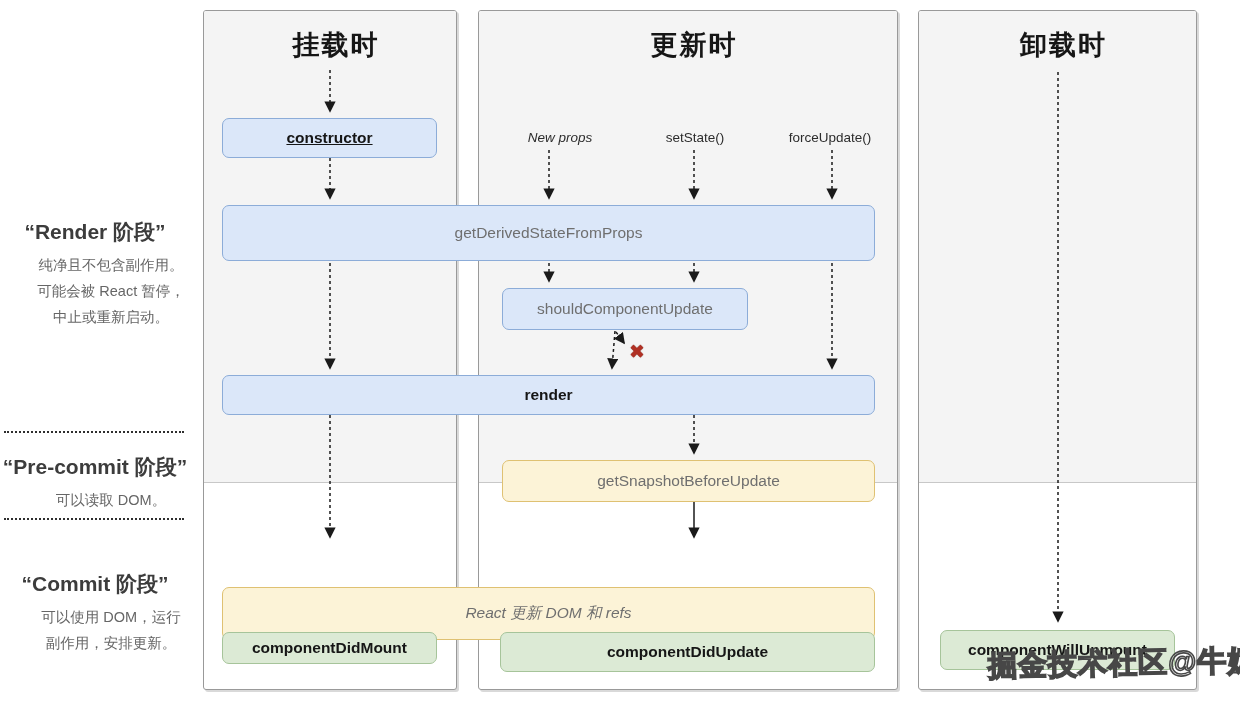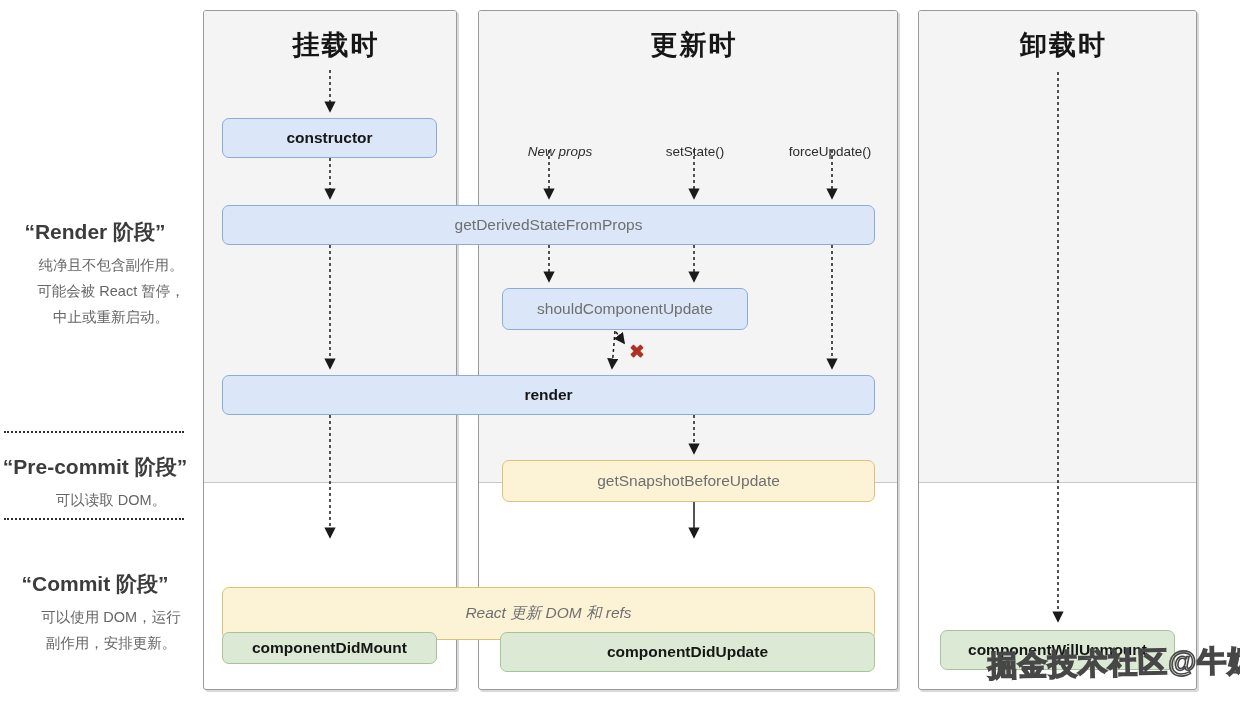--- a/index.html
+++ b/index.html
@@ -39,21 +39,21 @@
   
   .lbox{position:absolute;display:flex;align-items:center;justify-content:center;
         border-radius:7px;font-size:15.5px;z-index:3;}
   .lbox.blue{background:var(--blue-fill);border:1px solid var(--blue-border);}
   .lbox.yellow{background:var(--yellow-fill);border:1px solid var(--yellow-border);}
   .lbox.green{background:var(--green-fill);border:1px solid var(--green-border);}
   .lbox.bold{font-weight:bold;color:var(--text-dark);}
   .lbox.gray{color:var(--text-gray);font-weight:400;}
   .lbox.italic{font-style:italic;}
 
-  .trigger{position:absolute;top:130px;width:140px;text-align:center;font-size:13.5px;color:#2c2c2c;z-index:3;margin-top:14px;}
+  .trigger{position:absolute;top:130px;width:140px;text-align:center;font-size:13.5px;color:#2c2c2c;z-index:3;}
   .trigger.italic{font-style:italic;}
 
   svg.flow{position:absolute;left:0;top:0;z-index:2;}
 
   .false-x{position:absolute;left:629px;top:340px;font-size:19px;font-weight:bold;
            color:var(--x-red);z-index:4;text-shadow:0 0 1px #6d1408;}
 
   .watermark{position:absolute;left:988px;top:644px;width:252px;font-size:29px;font-weight:bold;
              letter-spacing:1px;color:rgba(255,255,255,.25);-webkit-text-stroke:1.6px #474747;
              transform:rotate(-1.2deg);z-index:6;white-space:nowrap;}
@@ -127,22 +127,22 @@
       <line x1="694" y1="415" x2="694" y2="453" stroke-dasharray="3 3" marker-end="url(#arw)"></line>
       <line x1="694" y1="502" x2="694" y2="537" marker-end="url(#arw)"></line>
       <line x1="694" y1="590" x2="694" y2="624" marker-end="url(#arw)"></line>
 
       <line x1="1058" y1="72" x2="1058" y2="621" stroke-dasharray="3 3" marker-end="url(#arw)"></line>
     </g>
   </svg>
 
   <div class="false-x">✖</div>
 
-  <div class="lbox blue bold" style="left:222px;top:118px;width:215px;height:40px;">constructor</div>
-  <div class="lbox blue gray" style="left:222px;top:205px;width:653px;height:40px;">getDerivedStateFromProps</div>
+  <div class="lbox blue bold" style="left:222px;top:118px;width:215px;height:40px;text-decoration:underline;">constructor</div>
+  <div class="lbox blue gray" style="left:222px;top:205px;width:653px;height:56px;">getDerivedStateFromProps</div>
   <div class="lbox blue gray" style="left:502px;top:288px;width:246px;height:42px;">shouldComponentUpdate</div>
   <div class="lbox blue bold" style="left:222px;top:375px;width:653px;height:40px;">render</div>
   <div class="lbox yellow gray" style="left:502px;top:460px;width:373px;height:42px;">getSnapshotBeforeUpdate</div>
   <div class="lbox yellow gray italic" style="left:222px;top:545px;width:653px;height:53px;margin-top:42px;">React 更新 DOM 和 refs</div>
   <div class="lbox green bold" style="left:222px;top:632px;width:215px;height:32px;">componentDidMount</div>
   <div class="lbox green bold" style="left:500px;top:632px;width:375px;height:40px;">componentDidUpdate</div>
   <div class="lbox green bold" style="left:940px;top:630px;width:235px;height:40px;">componentWillUnmount</div>
 
   <div class="watermark">掘金技术社区@牛奶</div>
 

